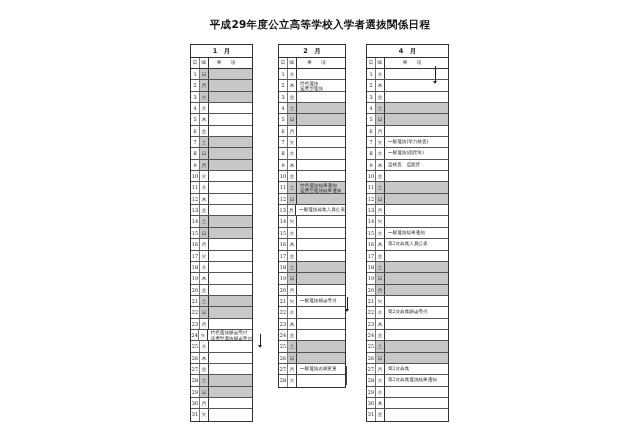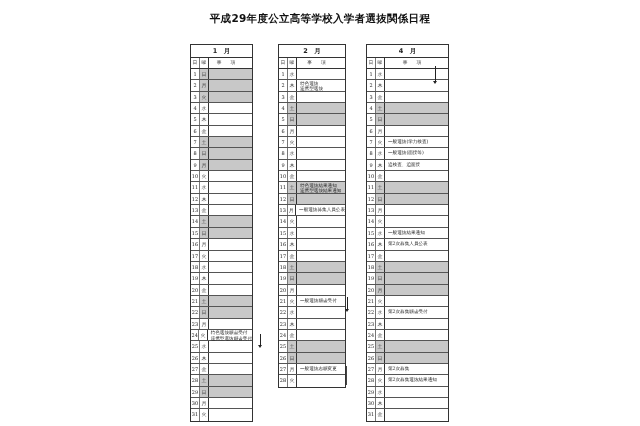--- a/index.html
+++ b/index.html
@@ -1,21 +1,21 @@
 <!DOCTYPE html>
 <html><head>
 <meta charset="utf-8">
 <style>
   html, body { margin: 0; padding: 0; }
   body {
     width: 640px; height: 426px; background: #ffffff; position: relative; overflow: hidden;
     font-family: "DejaVu Serif", "Liberation Serif", serif; color: #222;
   }
   .title {
-    position: absolute; left: 0; top: 12px; width: 640px; text-align: center;
+    position: absolute; left: 0; top: 18px; width: 640px; text-align: center;
     font-family: "DejaVu Sans", "Liberation Sans", sans-serif;
     font-size: 10.5px; font-weight: bold; color: #111; letter-spacing: 0.3px;
   }
   .month {
     position: absolute; top: 44px; border: 1.2px solid #333; box-sizing: border-box; background:#fff;
   }
   .month-head {
     height: 12px; line-height: 12px; text-align: center; font-size: 6.5px; font-weight: bold;
     border-bottom: 1.2px solid #333; font-family: "DejaVu Sans", sans-serif;
   }

